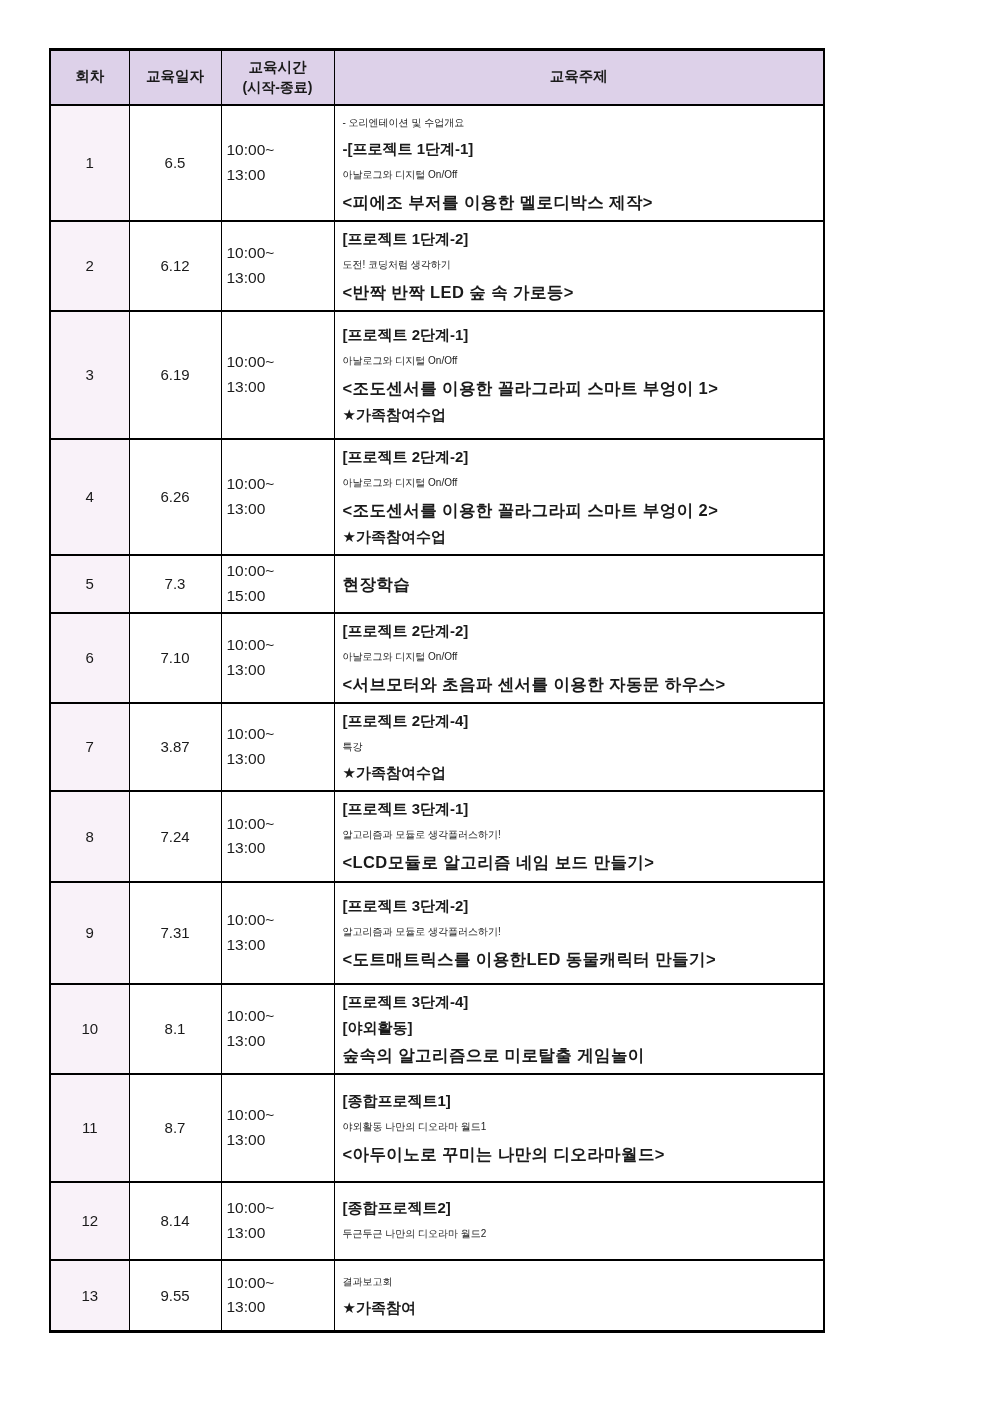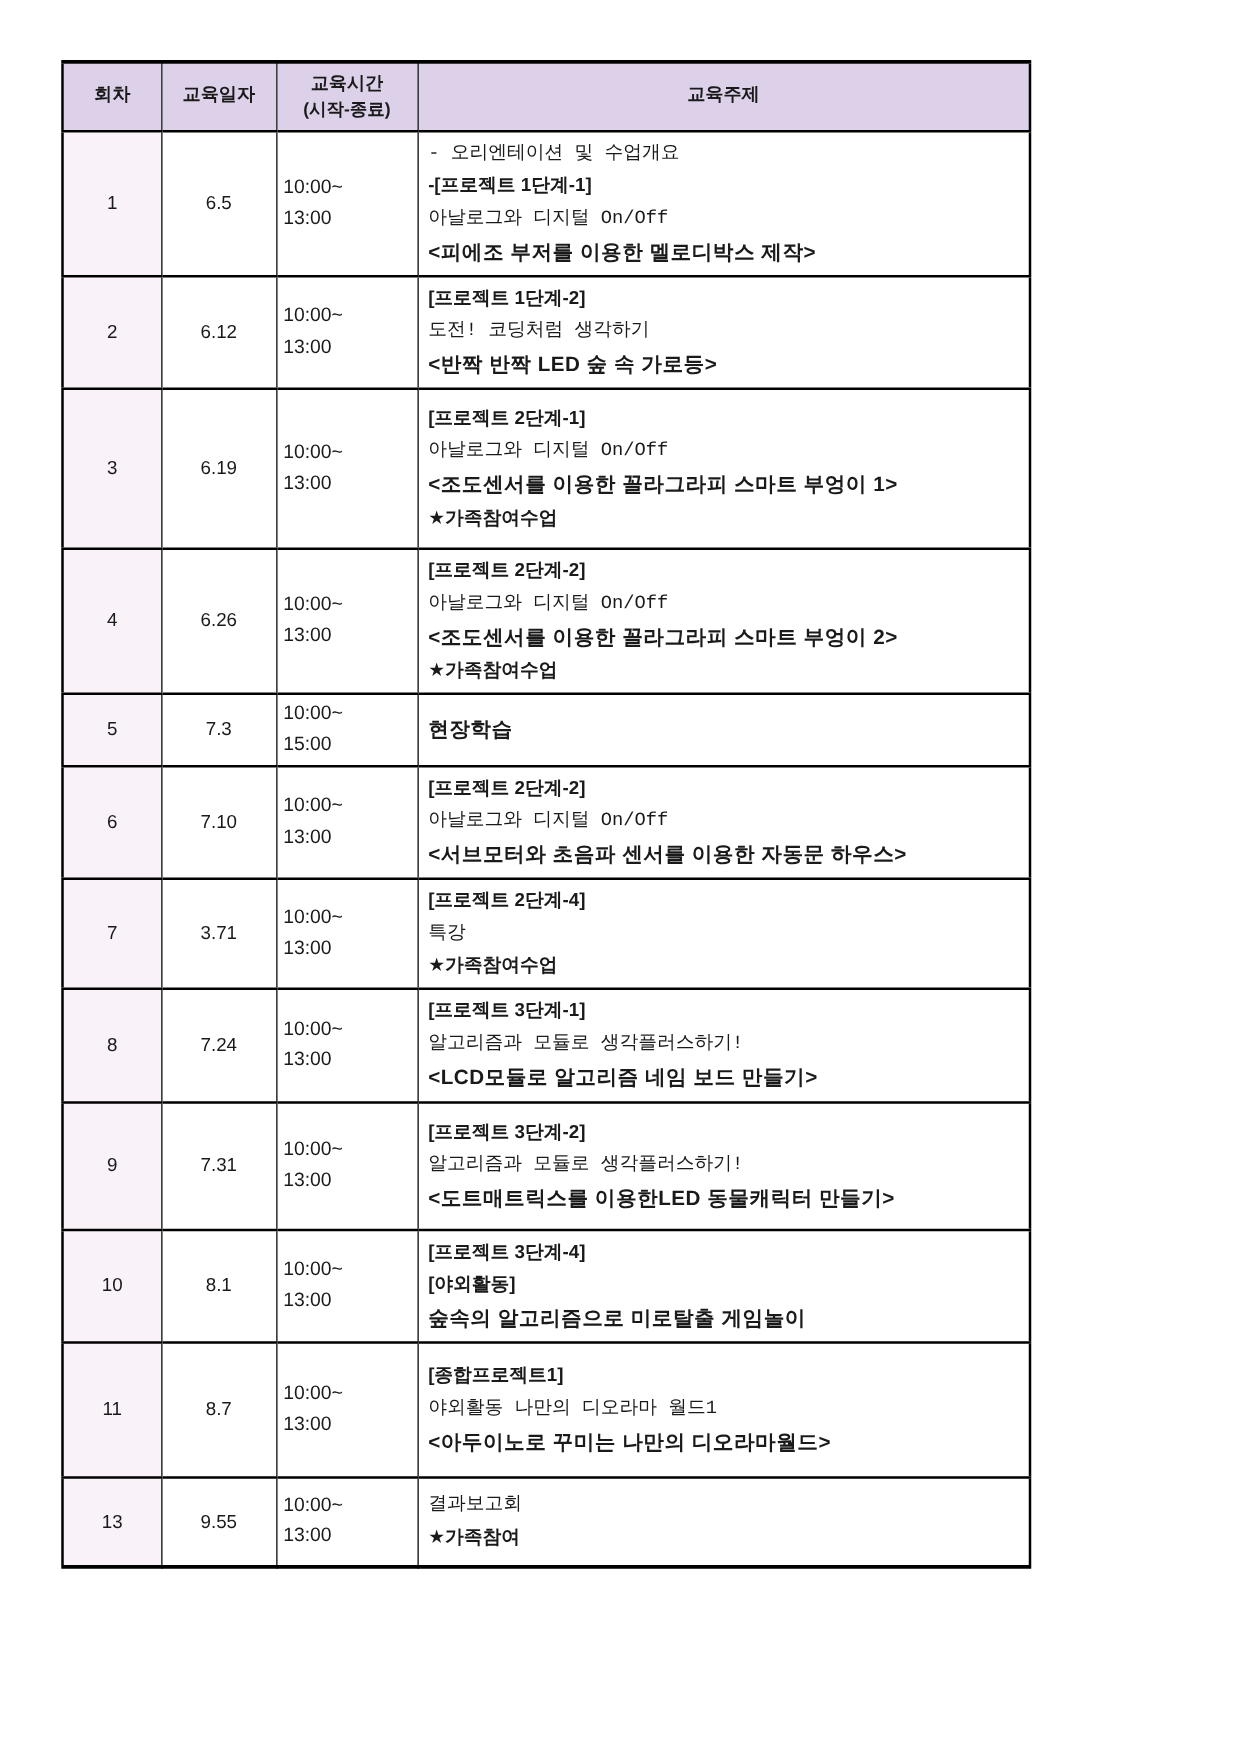--- a/index.html
+++ b/index.html
@@ -66,21 +66,21 @@
   td.c-time {
     font-size: 15.5px;
     line-height: 1.55;
     padding: 2px 2px 2px 5px;
     font-weight: 400;
   }
   td.c-topic {
     padding: 4px 8px;
   }
   .line { white-space: nowrap; }
-  .line.normal { font-size: 15px;   font-weight: 400; line-height: 26px; font-family: Liberation Mono, monospace; }
+  .line.normal { font-size: 10px;   font-weight: 400; line-height: 26px; }
   .line.bold   { font-size: 15px;   font-weight: 700; line-height: 26px; }
   .line.strong { font-size: 16.5px; font-weight: 700; line-height: 28px; letter-spacing: 0.4px; }
 </style>
 </head>
 <body>
 
 <div class="doc-page">
   <table class="schedule">
     <colgroup>
       <col style="width:79px">
@@ -180,21 +180,21 @@
             <div>13:00</div>
           </td>
     <td class="c-topic">
             <div class="line bold">[프로젝트 2단계-2]</div>
             <div class="line normal">아날로그와 디지털 On/Off</div>
             <div class="line strong">&lt;서브모터와 초음파 센서를 이용한 자동문 하우스&gt;</div>
           </td>
   </tr>
         <tr style="height: 88px;">
     <td class="c-no">7</td>
-    <td class="c-date">3.71</td>
+    <td class="c-date">3.87</td>
     <td class="c-time">
             <div>10:00~</div>
             <div>13:00</div>
           </td>
     <td class="c-topic">
             <div class="line bold">[프로젝트 2단계-4]</div>
             <div class="line normal">특강</div>
             <div class="line bold">★가족참여수업</div>
           </td>
   </tr>
@@ -241,20 +241,32 @@
     <td class="c-no">11</td>
     <td class="c-date">8.7</td>
     <td class="c-time">
             <div>10:00~</div>
             <div>13:00</div>
           </td>
     <td class="c-topic">
             <div class="line bold">[종합프로젝트1]</div>
             <div class="line normal">야외활동 나만의 디오라마 월드1</div>
             <div class="line strong">&lt;아두이노로 꾸미는 나만의 디오라마월드&gt;</div>
+          </td>
+  </tr>
+        <tr style="height: 78px;">
+    <td class="c-no">12</td>
+    <td class="c-date">8.14</td>
+    <td class="c-time">
+            <div>10:00~</div>
+            <div>13:00</div>
+          </td>
+    <td class="c-topic">
+            <div class="line bold">[종합프로젝트2]</div>
+            <div class="line normal">두근두근 나만의 디오라마 월드2</div>
           </td>
   </tr>
         <tr style="height: 72px;">
     <td class="c-no">13</td>
     <td class="c-date">9.55</td>
     <td class="c-time">
             <div>10:00~</div>
             <div>13:00</div>
           </td>
     <td class="c-topic">

